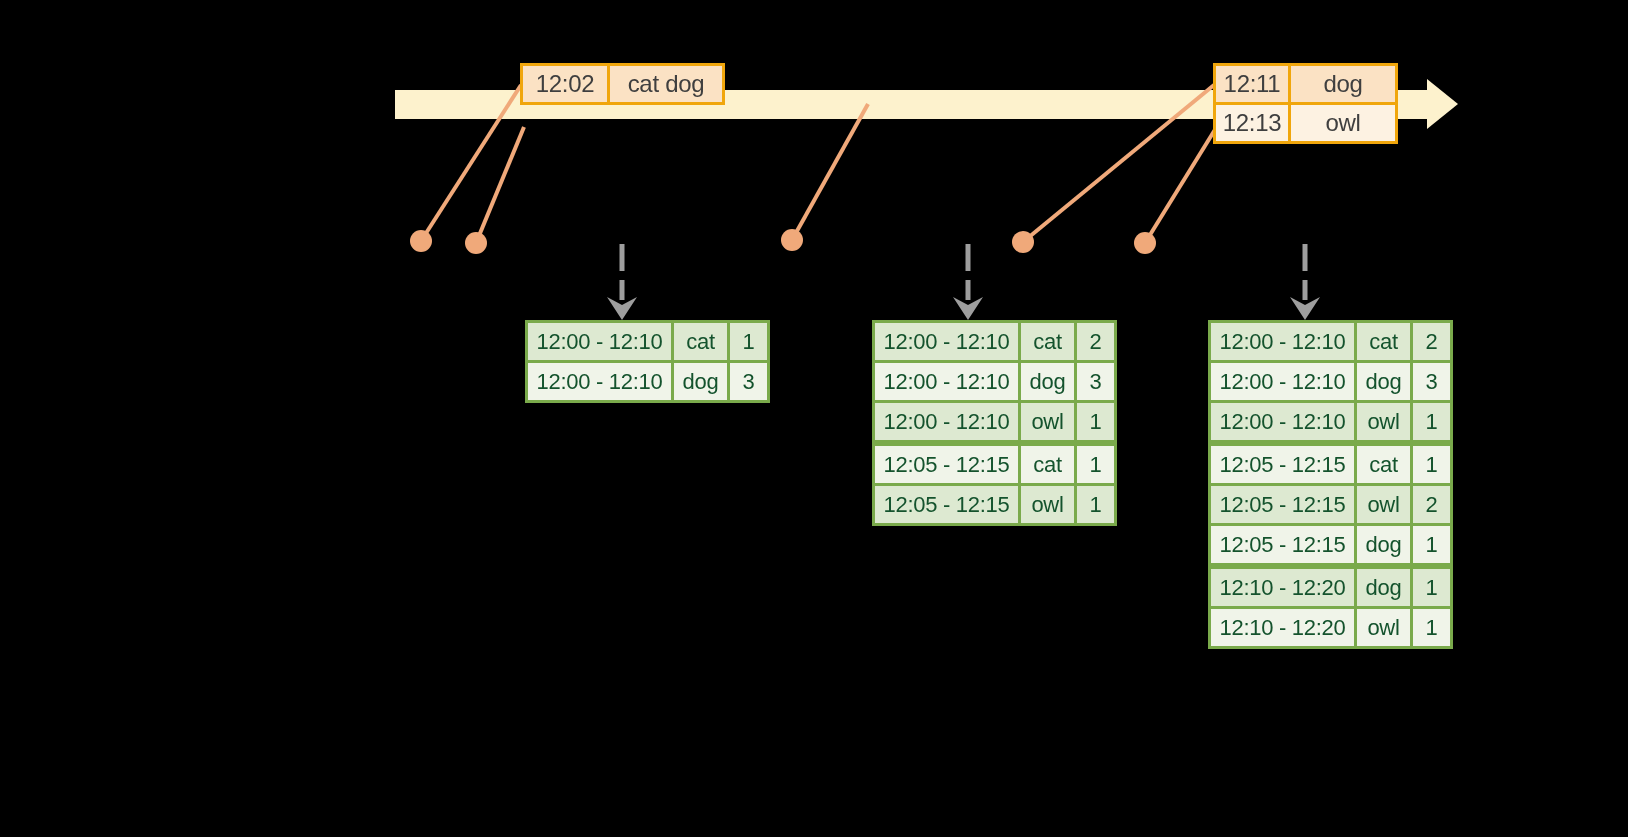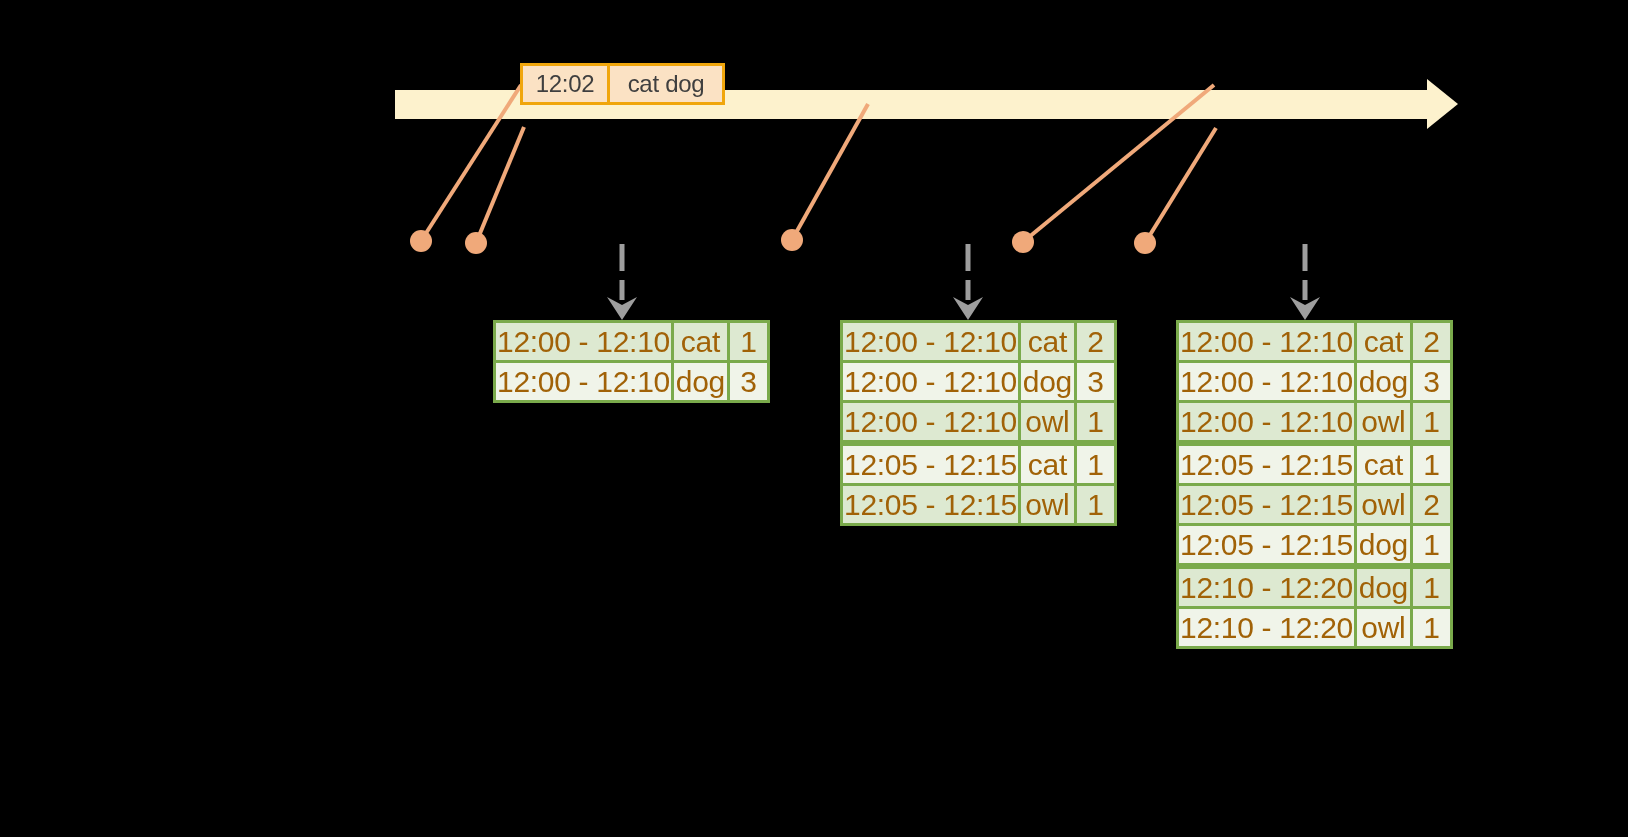--- a/index.html
+++ b/index.html
@@ -29,22 +29,23 @@
     white-space: nowrap;
   }
   .et-dark  td { background: #fbe2c4; }
   .et-light td { background: #fdf2e2; }
 
   
   .result-table {
     position: absolute; z-index: 2;
     border-collapse: collapse;
     table-layout: fixed;
-    font-size: 30px; letter-spacing: -0.3px;
-    color: #a16207;
+    font-size: 22px; letter-spacing: -0.3px;
+    color: #14532d;
+    margin-left: 32px;
   }
   .result-table td {
     border: 3px solid #7aaa4b;
     text-align: center;
     height: 35px;
     overflow: hidden;
     white-space: nowrap;
   }
   .rt-dark  td { background: #dde9d1; }
   .rt-light td { background: #f0f4e9; }
@@ -103,20 +104,36 @@
       </colgroup>
     <tbody>
         <tr class="et-dark">
       <td>12:02</td>
       <td>cat dog</td>
     </tr>
   </tbody>
     </table>
 
 
+  <table id="event-table-3" class="event-table">
+    <colgroup>
+        <col style="width:75px">
+        <col style="width:107px">
+      </colgroup>
+    <tbody>
+        <tr class="et-dark">
+      <td>12:11</td>
+      <td>dog</td>
+    </tr>
+    <tr class="et-light">
+      <td>12:13</td>
+      <td>owl</td>
+    </tr>
+  </tbody>
+    </table>
 
   <table id="result-table-1" class="result-table">
     <colgroup>
         <col style="width:146px">
         <col style="width:56px">
         <col style="width:40px">
       </colgroup>
     <tbody>
         <tr class="rt-dark">
       <td>12:00 - 12:10</td>

